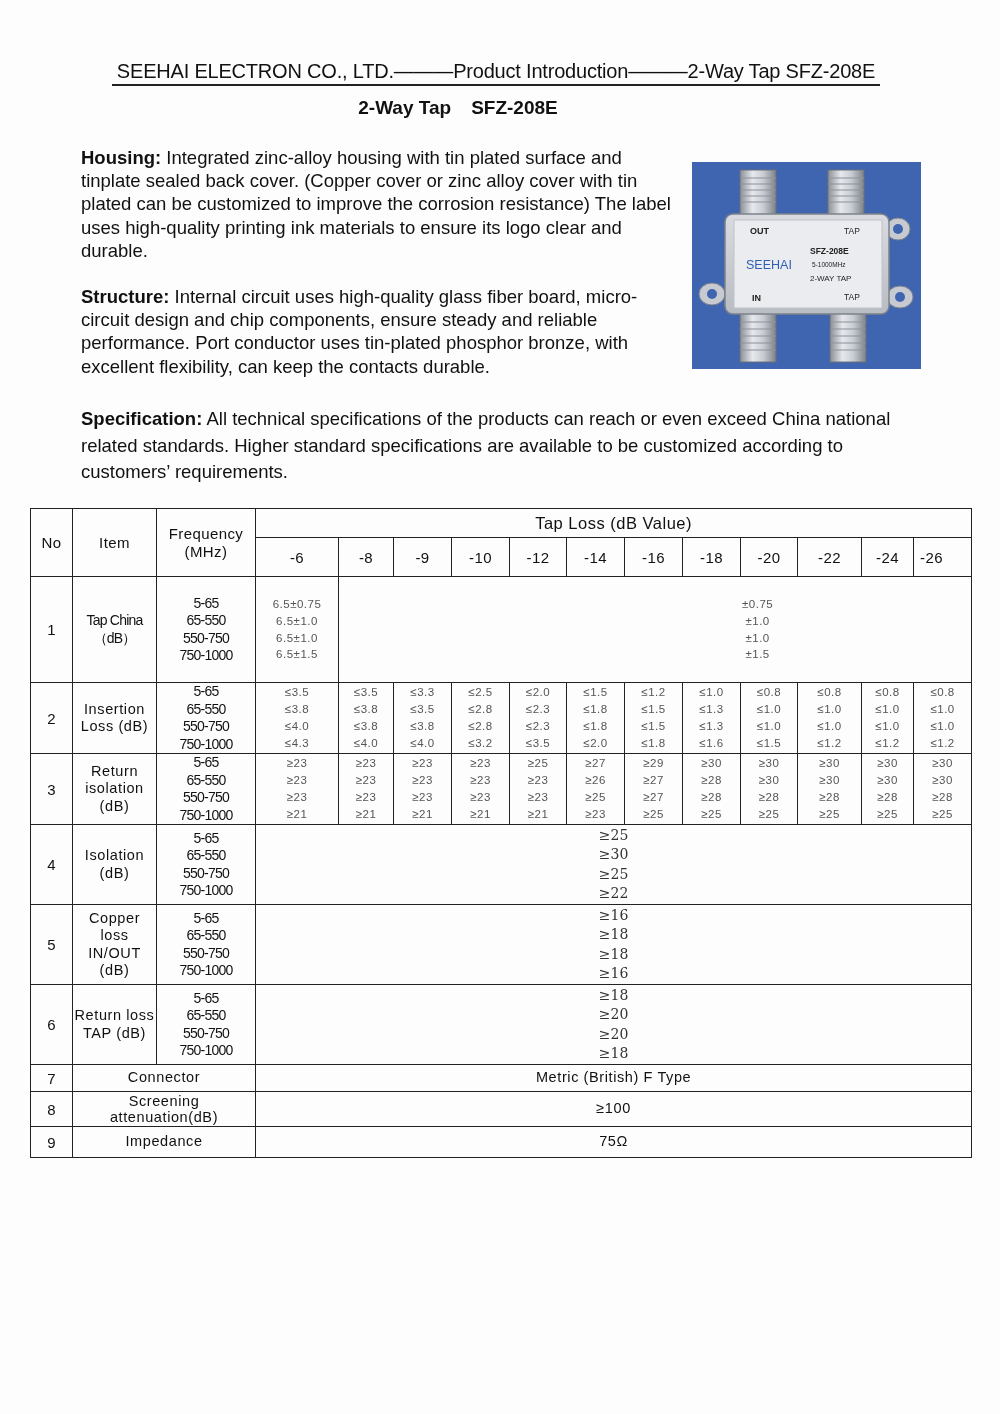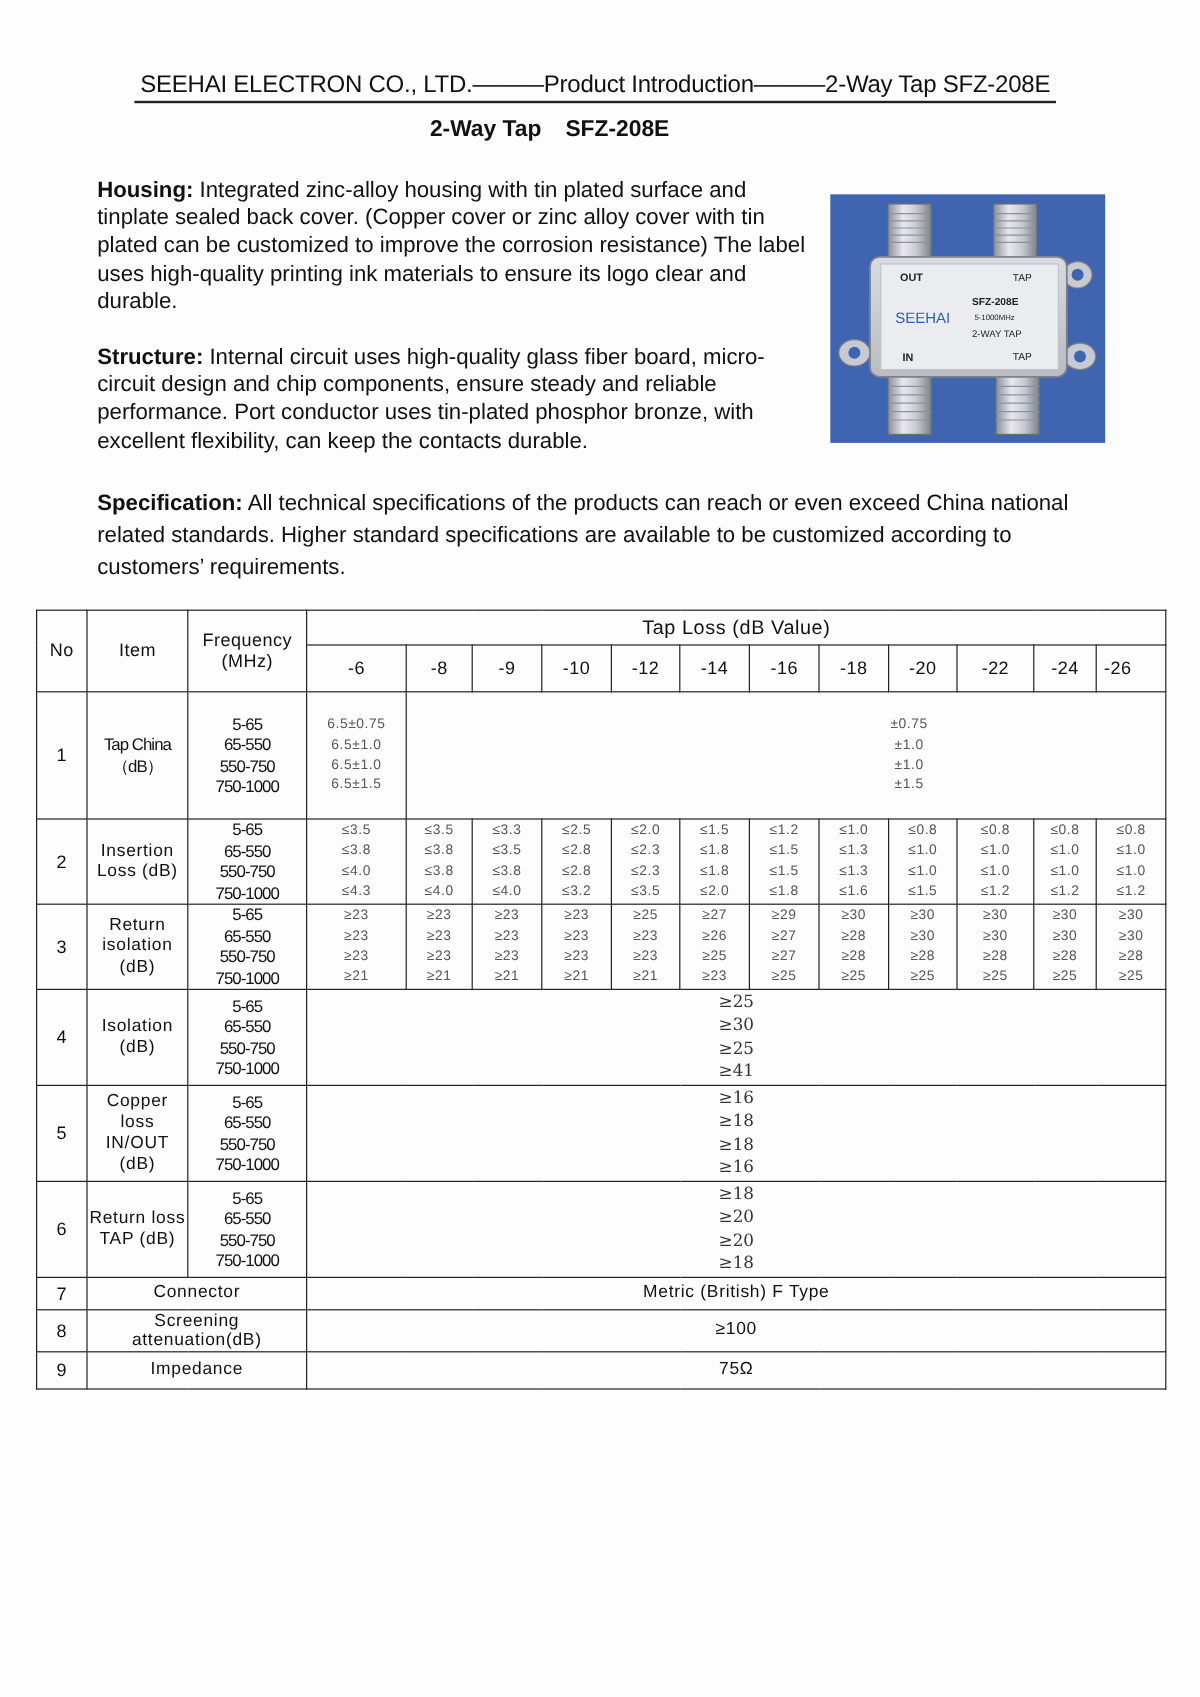--- a/index.html
+++ b/index.html
@@ -358,21 +358,21 @@
     <td class="freq">
       <div>5-65</div>
           <div>65-550</div>
           <div>550-750</div>
           <div>750-1000</div>
     </td>
     <td colspan="12" class="val4">
       <div>≥25</div>
           <div>≥30</div>
           <div>≥25</div>
-          <div>≥41</div>
+          <div>≥22</div>
     </td>
   </tr>
 
   <tr style="height:80px">
     <td class="hdr">5</td>
     <td class="item">Copper loss IN/OUT (dB)</td>
     <td class="freq">
       <div>5-65</div>
           <div>65-550</div>
           <div>550-750</div>

